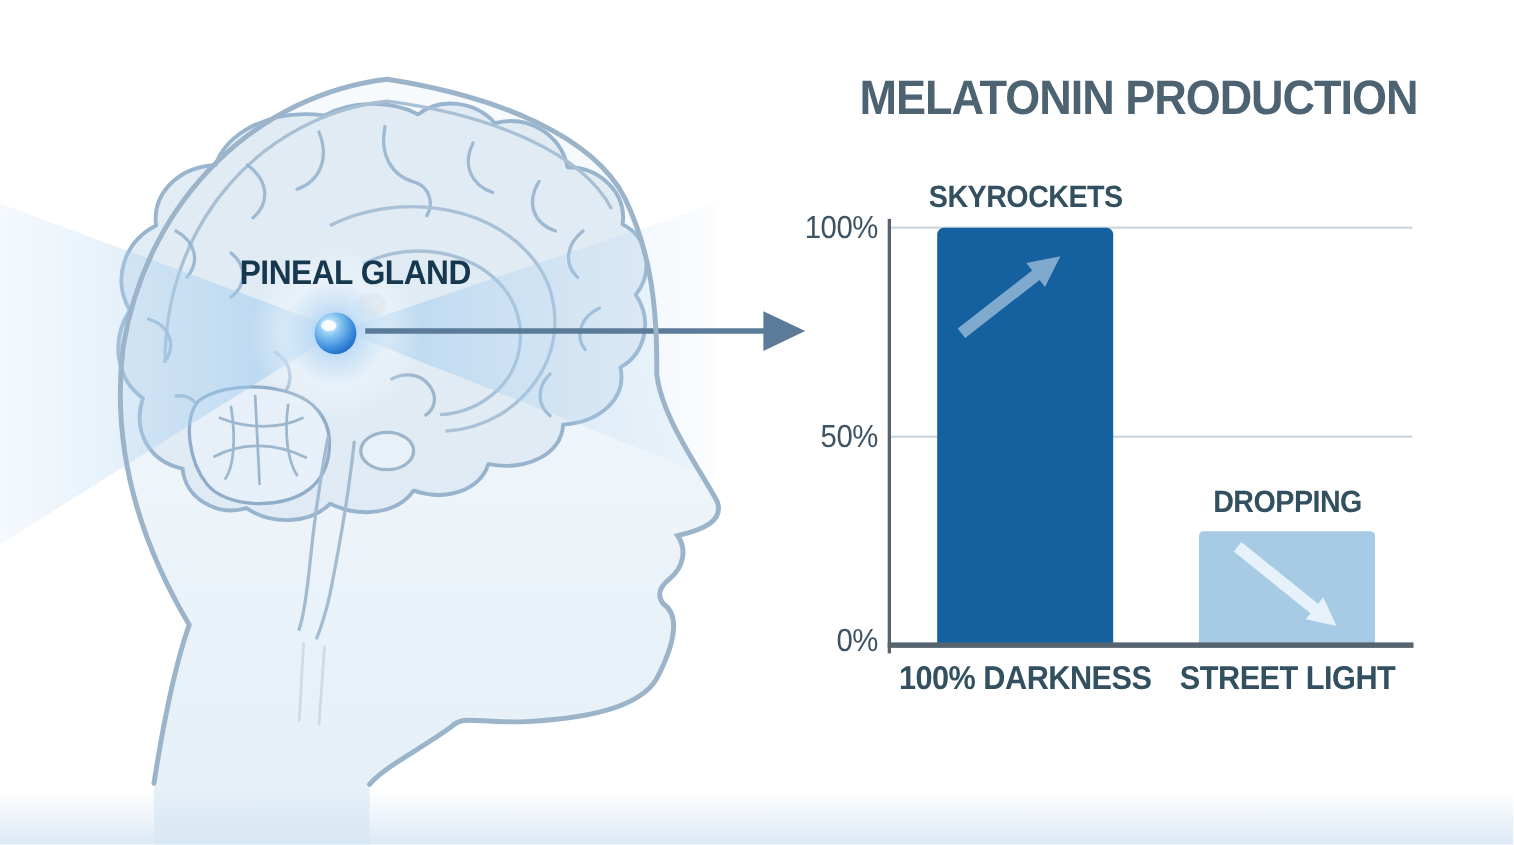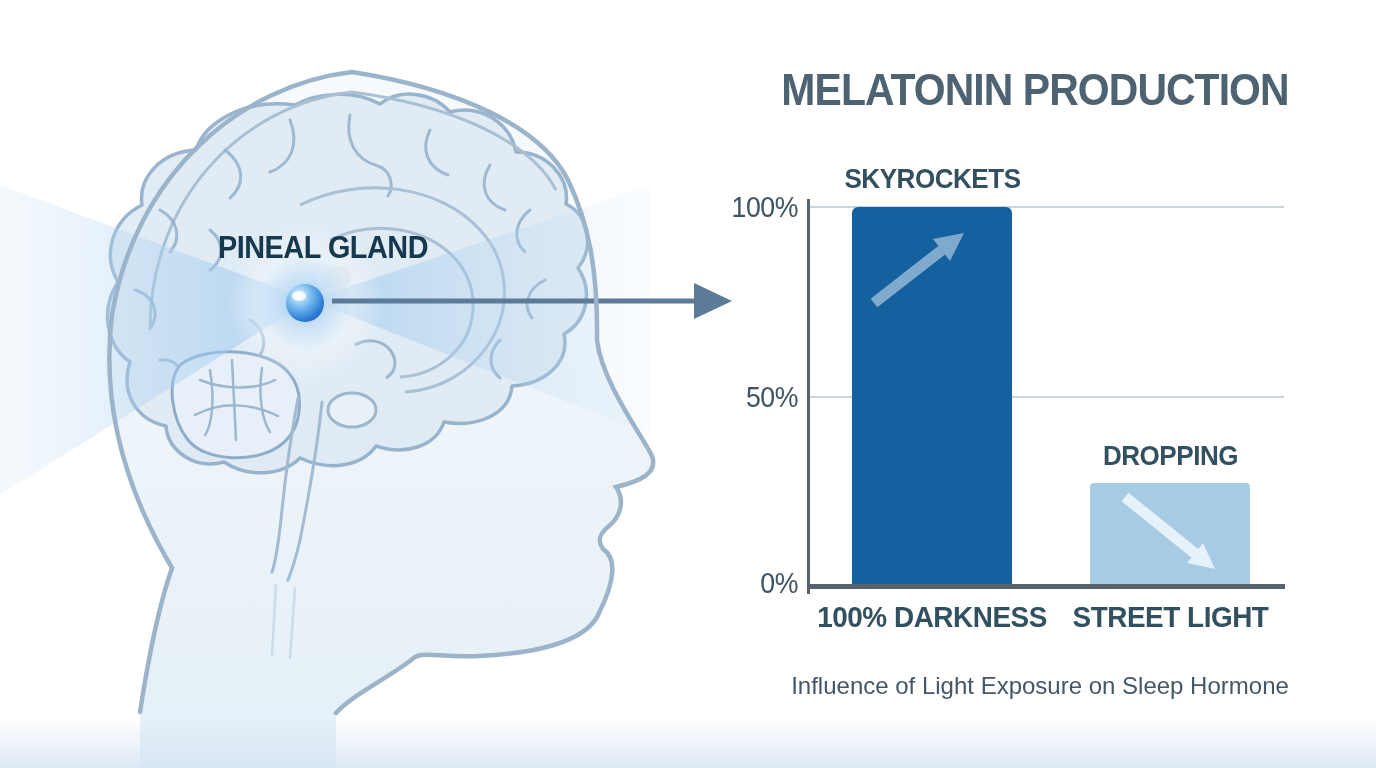--- a/index.html
+++ b/index.html
@@ -211,16 +211,15 @@
       </svg>
     </div>
 
     <div class="axis-y"></div>
     <div class="axis-x"></div>
   </div>
 
   <div class="abs cat-label cat-1 cond">100% DARKNESS</div>
   <div class="abs cat-label cat-2 cond">STREET LIGHT</div>
 
-  <div class="abs chart-caption">Influence of Light Exposure on Sleep Hormone</div>
 
   <div class="abs bottom-wash"></div>
 </div>
 
 </body></html>

